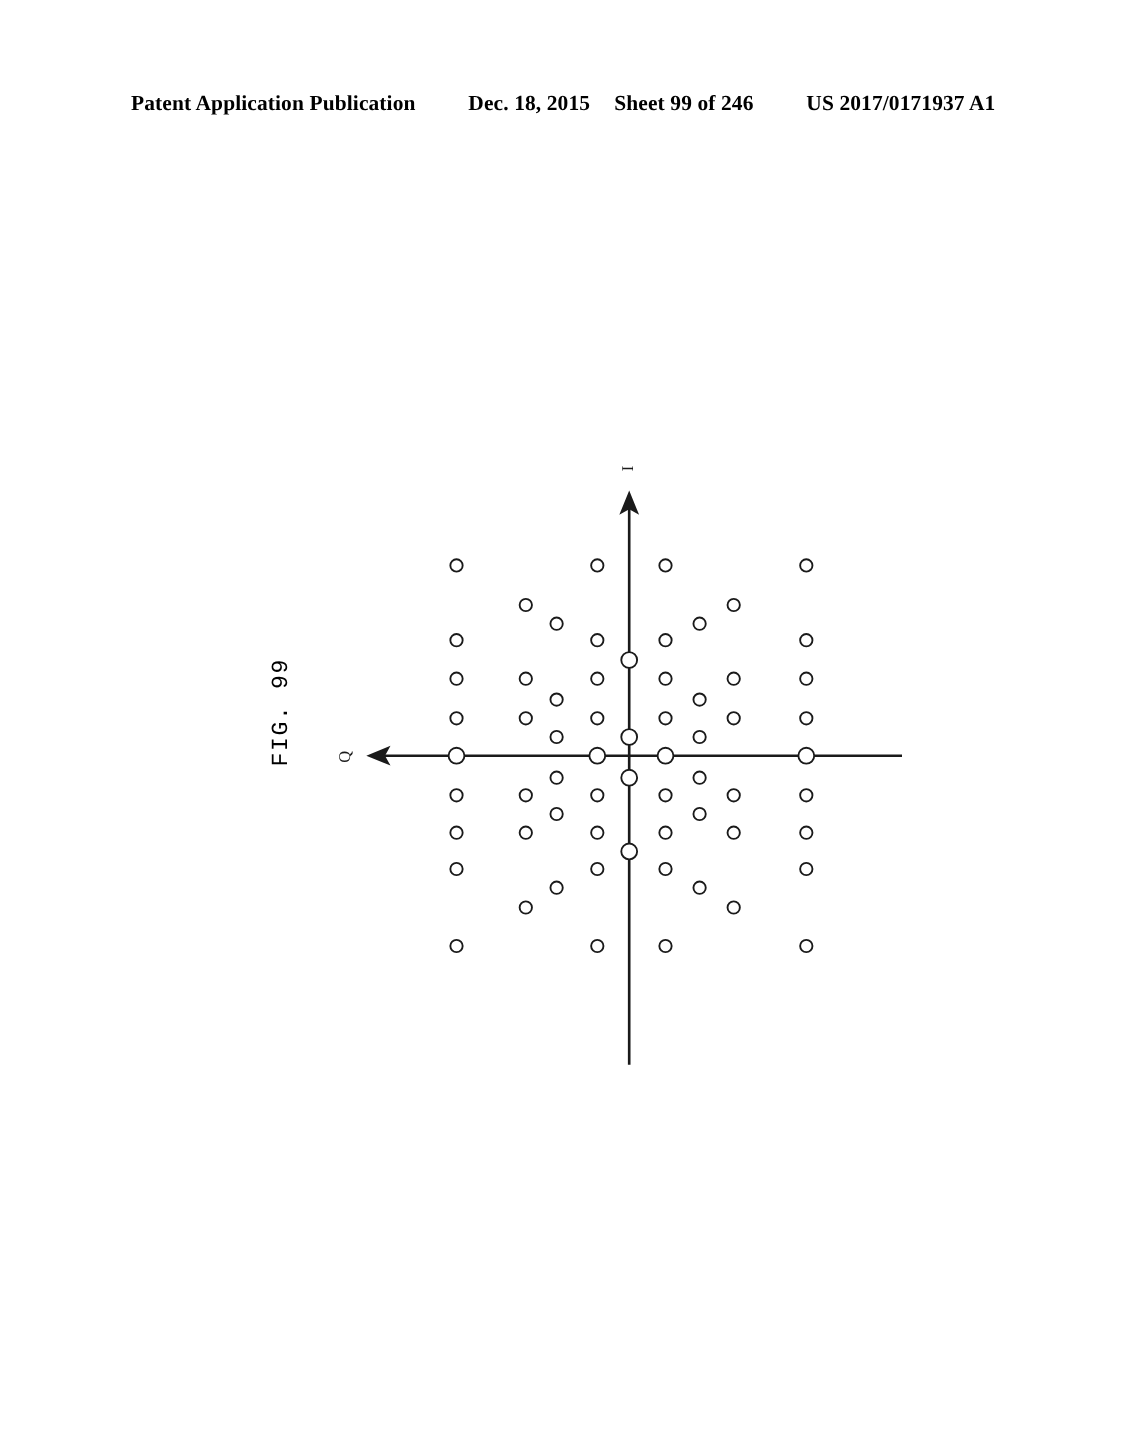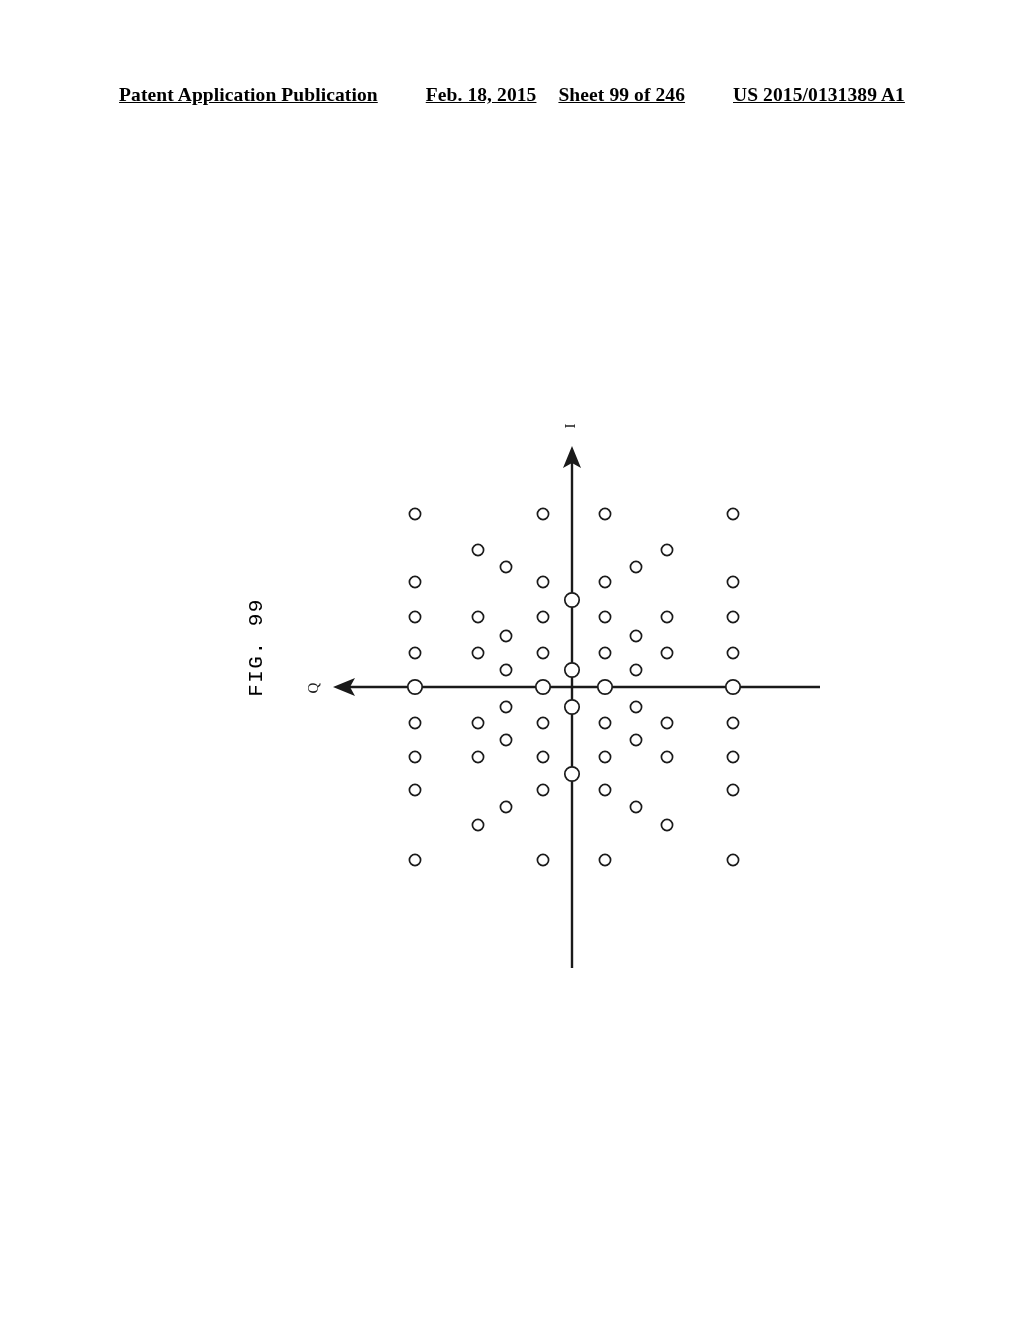--- a/index.html
+++ b/index.html
@@ -22,21 +22,21 @@
     top: 84px;
     left: 0;
     width: 1024px;
     text-align: center;
     font-family: "Liberation Serif", serif;
     font-weight: bold;
     font-size: 19.5px;
     letter-spacing: 0.1px;
     white-space: nowrap;
   }
-  #page-header .hdr-seg { display: inline-block; vertical-align: baseline; text-decoration: underline; }
+  #page-header .hdr-seg { display: inline-block; vertical-align: baseline; }
   #page-header .gap-lg { display: inline-block; width: 38px; }
   #page-header .gap-md { display: inline-block; width: 12px; }
 
   
   #figure-label {
     position: absolute;
     left: 196px;
     top: 636px;
     width: 120px;
     text-align: center;
@@ -80,25 +80,25 @@
     font-size: 15px;
     fill: #1a1a1a;
   }
 </style>
 </head>
 <body>
 
 <div id="page-header">
   <span class="hdr-seg">Patent Application Publication</span>
   <span class="gap-lg"></span>
-  <span class="hdr-seg">Feb. 18, 2015</span>
+  <span class="hdr-seg">Dec. 18, 2015</span>
   <span class="gap-md"></span>
   <span class="hdr-seg">Sheet 99 of 246</span>
   <span class="gap-lg"></span>
-  <span class="hdr-seg">US 2015/0131389 A1</span>
+  <span class="hdr-seg">US 2017/0171937 A1</span>
 </div>
 
 <div id="figure-label">FIG. 99</div>
 
 <div id="constellation-plot">
   <svg id="constellation-svg" viewBox="0 0 1024 1320" xmlns="http://www.w3.org/2000/svg">
 
     <g>
       <line class="axis-line" x1="345" y1="687" x2="820" y2="687"></line>
       <polygon class="axis-arrow" points="333,687 355,678 350,687 355,696"></polygon>

